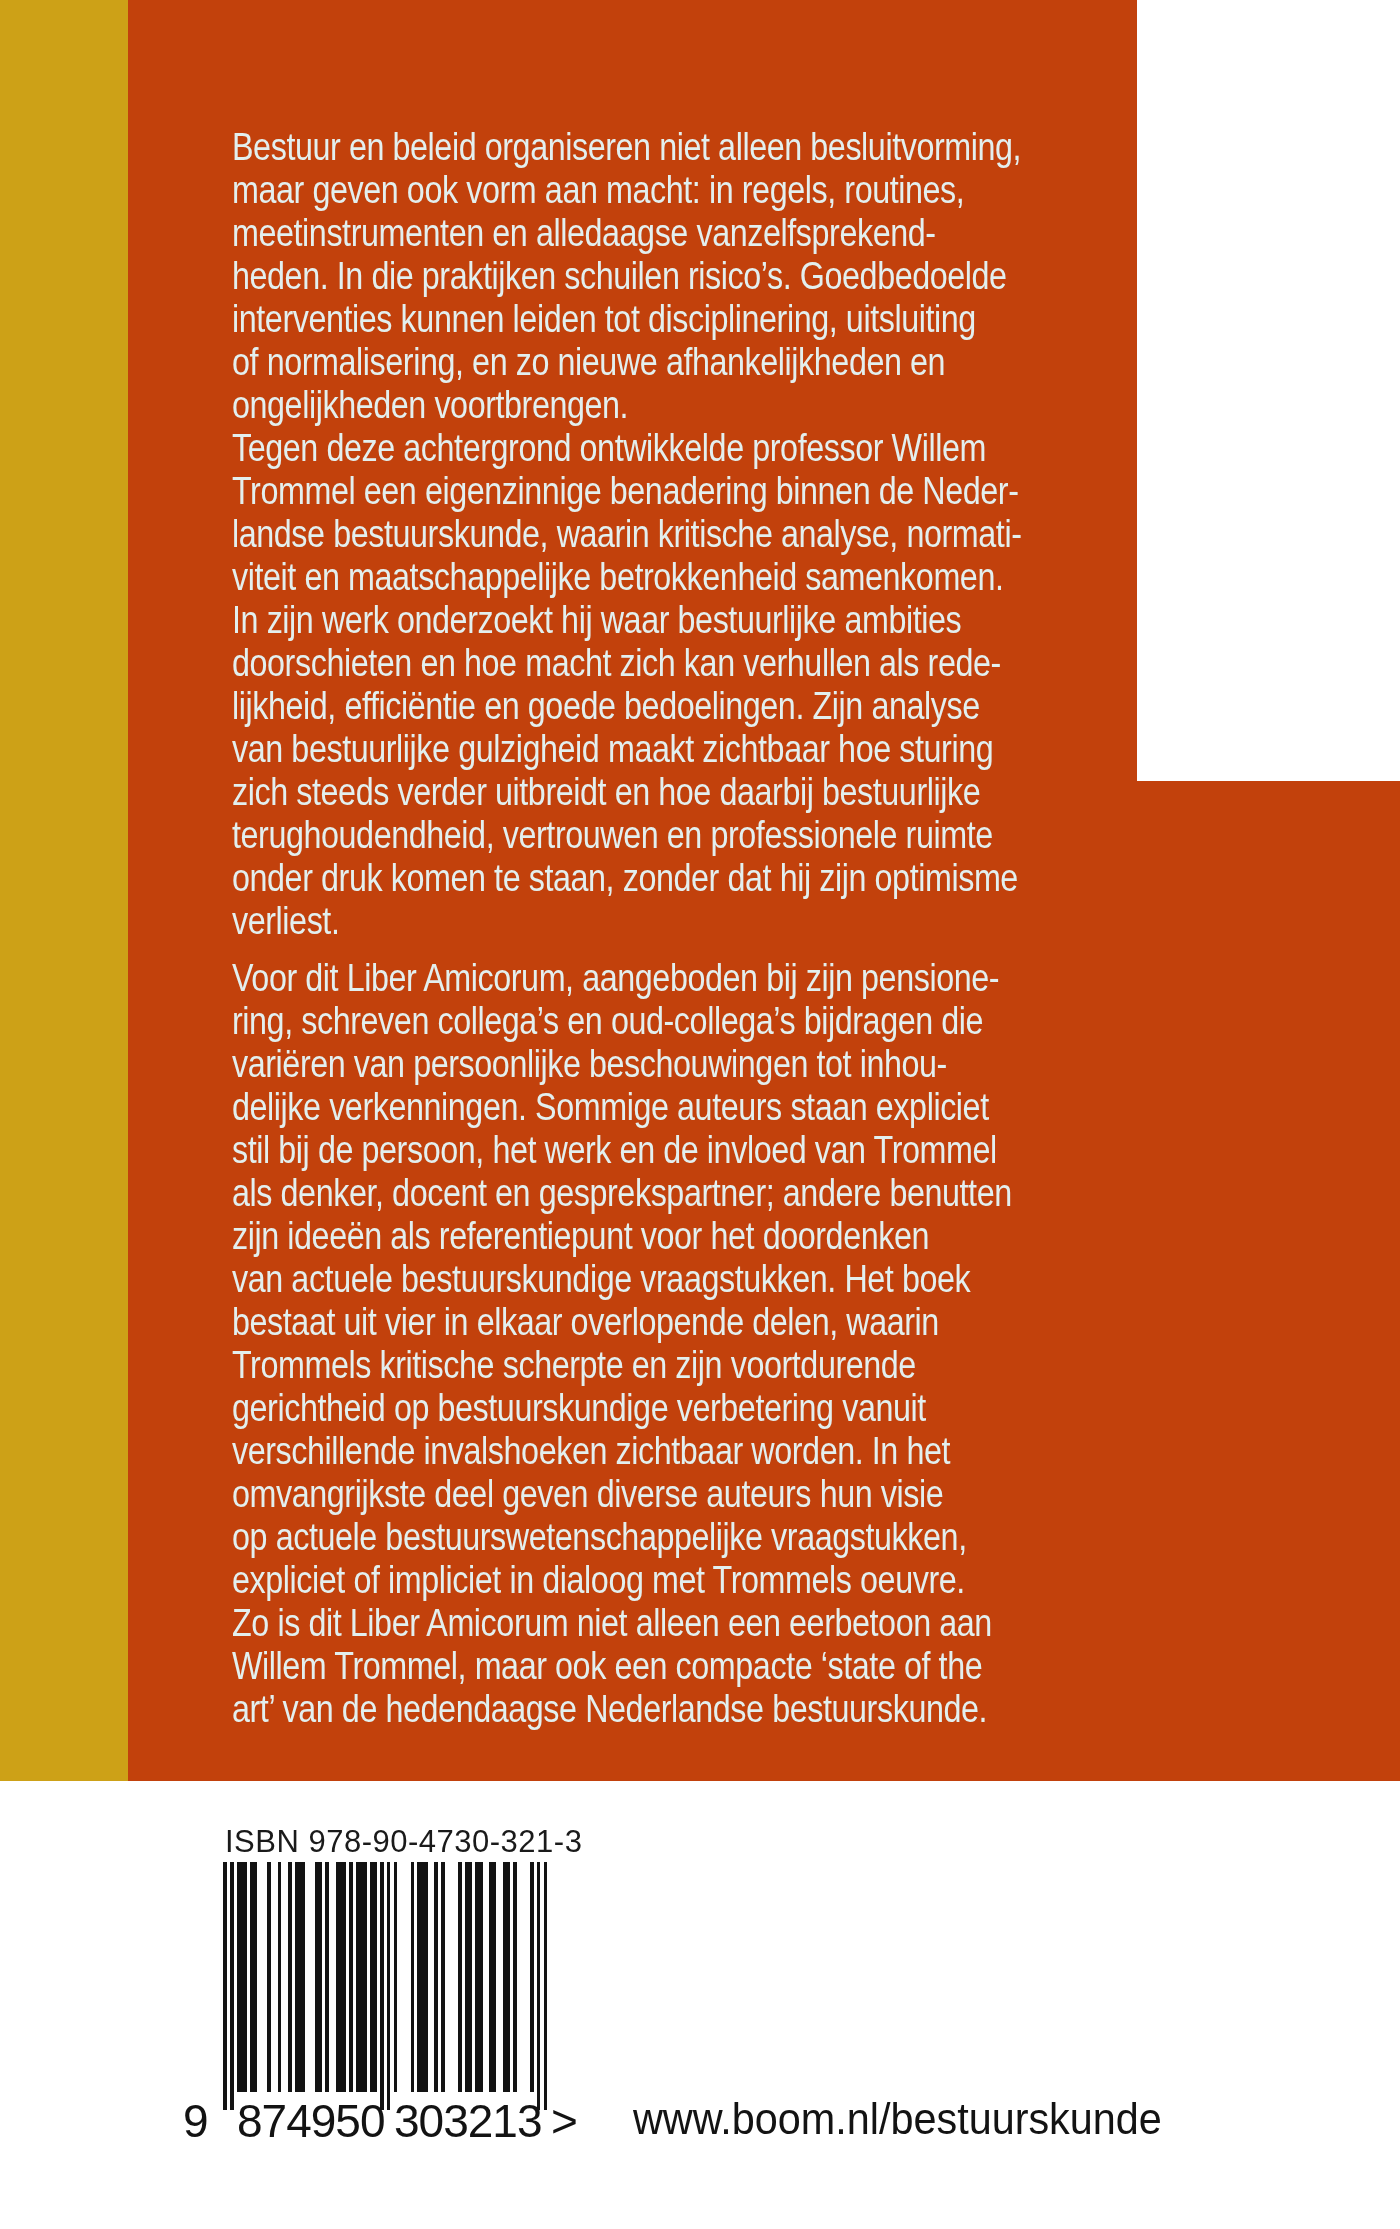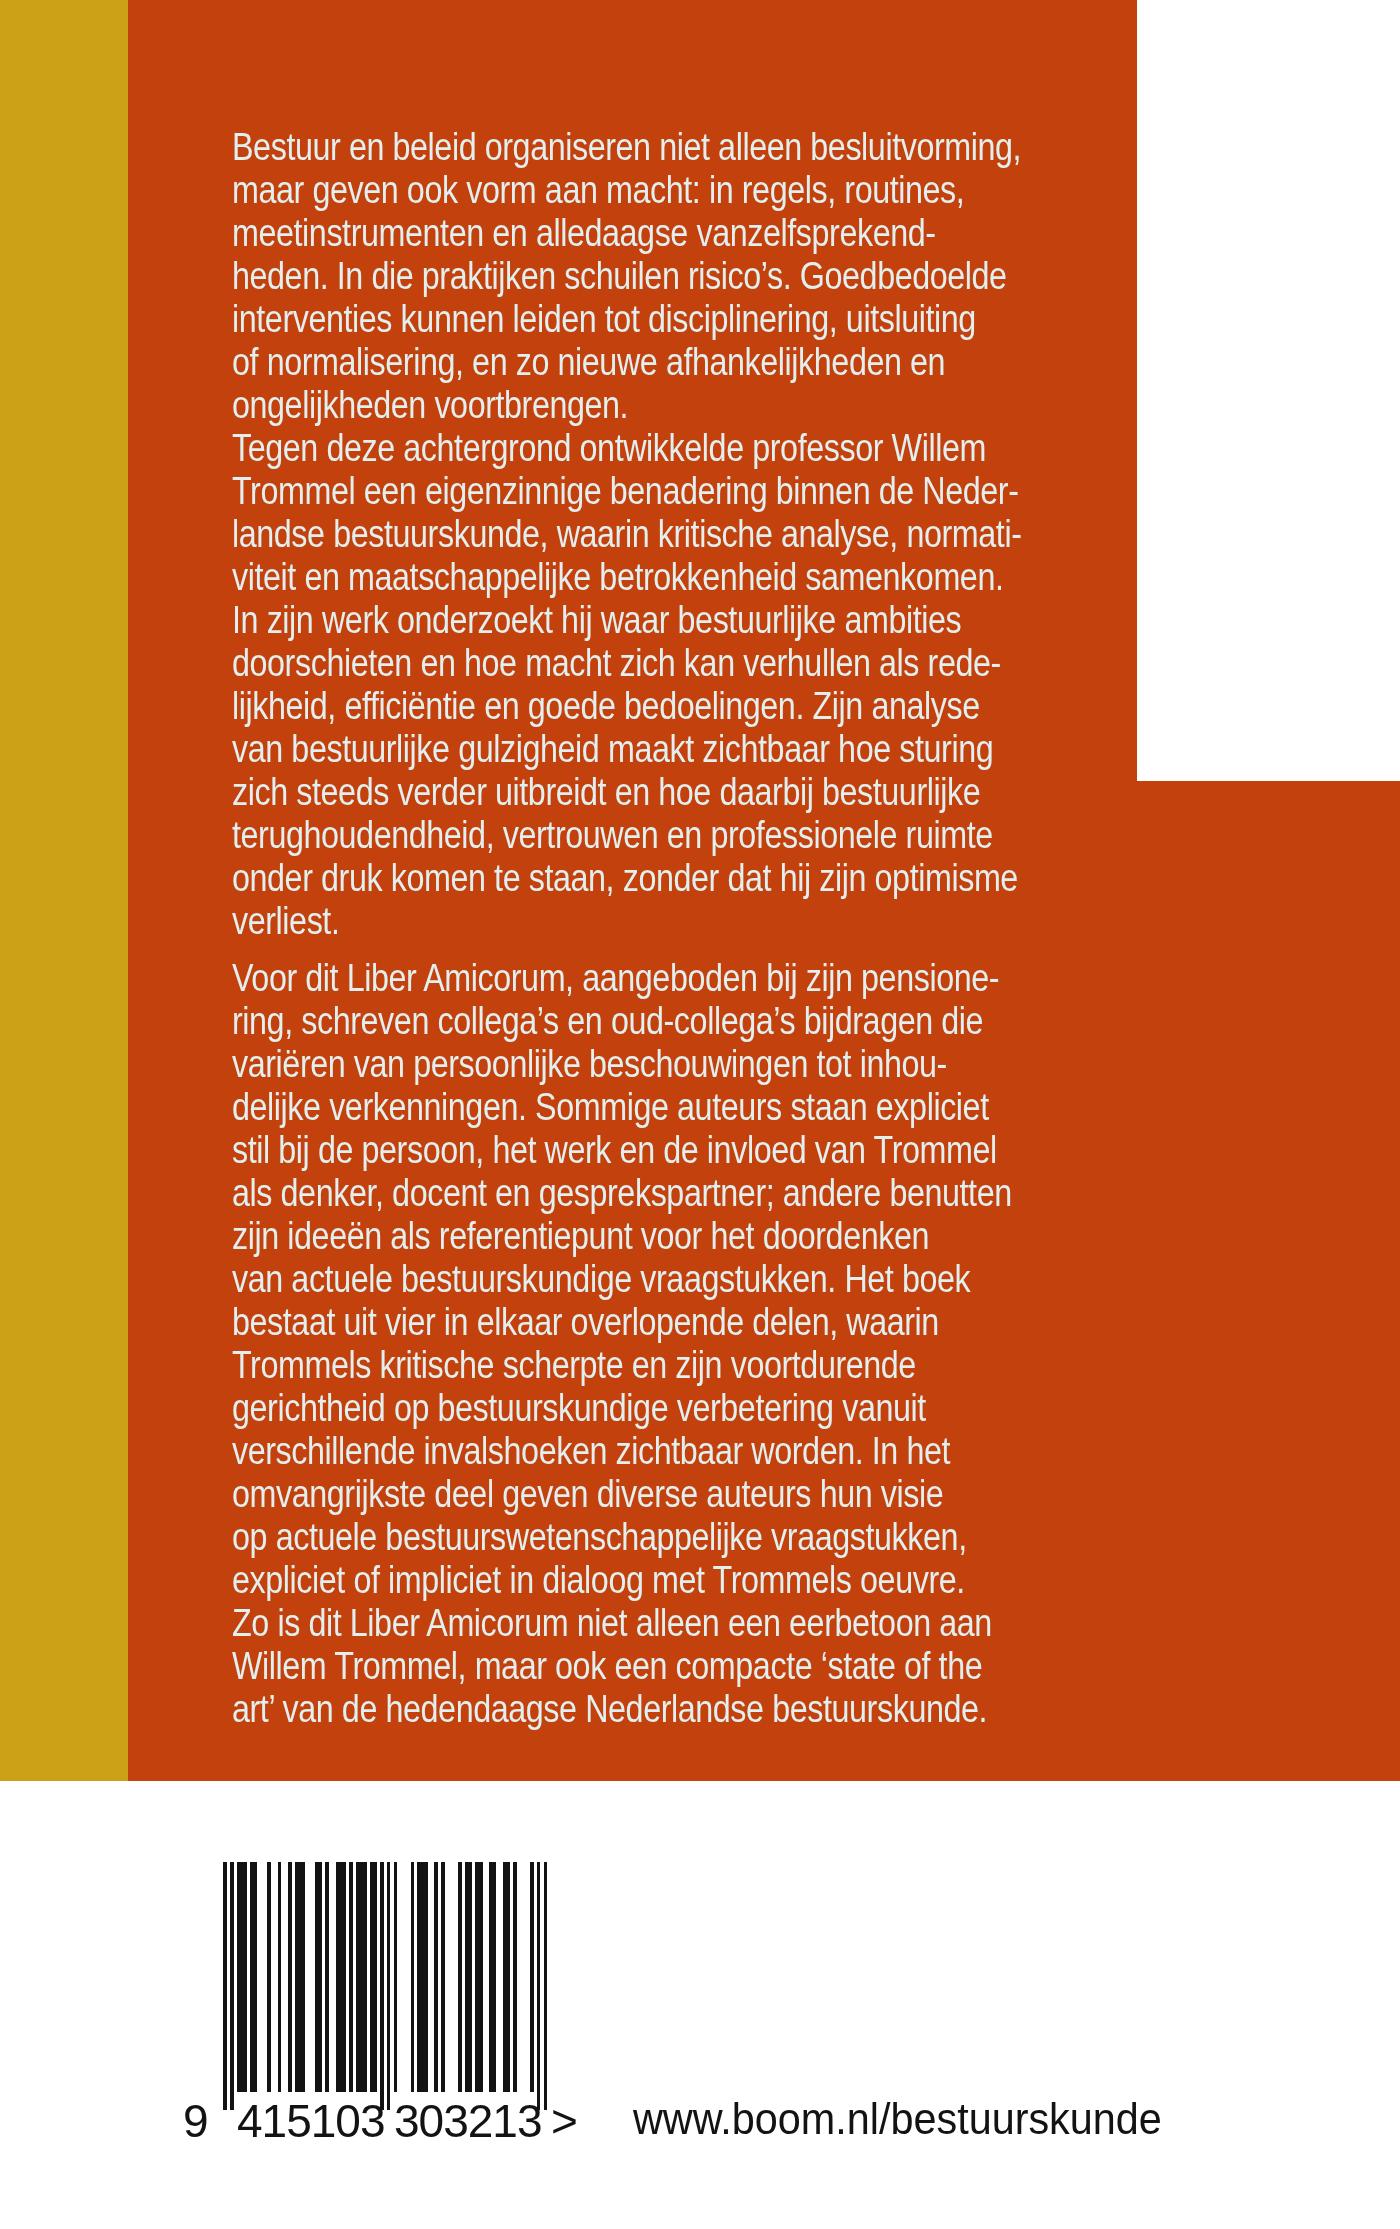--- a/index.html
+++ b/index.html
@@ -119,20 +119,21 @@
         <div class="line">op actuele bestuurswetenschappelijke vraagstukken,</div>
         <div class="line">expliciet of impliciet in dialoog met Trommels oeuvre.</div>
         <div class="line">Zo is dit Liber Amicorum niet alleen een eerbetoon aan</div>
         <div class="line">Willem Trommel, maar ook een compacte ‘state of the</div>
         <div class="line">art’ van de hedendaagse Nederlandse bestuurskunde.</div>
       </div>
   </div>
 </div>
 
 <div class="footer-area">
+  <div class="isbn-label">ISBN 978-90-4730-321-3</div>
 
   <div class="barcode">
       <svg width="324" height="248" viewBox="0 0 324 248" shape-rendering="crispEdges" fill="#131313">
         <rect x="0.00" y="0" width="3.71" height="248"></rect>
         <rect x="6.82" y="0" width="3.71" height="248"></rect>
         <rect x="13.64" y="0" width="3.71" height="230"></rect>
         <rect x="17.05" y="0" width="3.71" height="230"></rect>
         <rect x="20.46" y="0" width="3.71" height="230"></rect>
         <rect x="27.28" y="0" width="3.71" height="230"></rect>
         <rect x="30.69" y="0" width="3.71" height="230"></rect>
@@ -173,18 +174,18 @@
         <rect x="279.66" y="0" width="3.71" height="230"></rect>
         <rect x="283.07" y="0" width="3.71" height="230"></rect>
         <rect x="289.89" y="0" width="3.71" height="230"></rect>
         <rect x="306.95" y="0" width="3.71" height="230"></rect>
         <rect x="313.77" y="0" width="3.71" height="248"></rect>
         <rect x="320.59" y="0" width="3.71" height="248"></rect>
       </svg>
     </div>
 
   <span class="bc-digit bc-d1">9</span>
-  <span class="bc-digit bc-d2">415103</span>
+  <span class="bc-digit bc-d2">874950</span>
   <span class="bc-digit bc-d3">303213</span>
   <span class="bc-digit bc-d4">&gt;</span>
 
   <div class="website-url">www.boom.nl/bestuurskunde</div>
 </div>
 
 </body></html>

